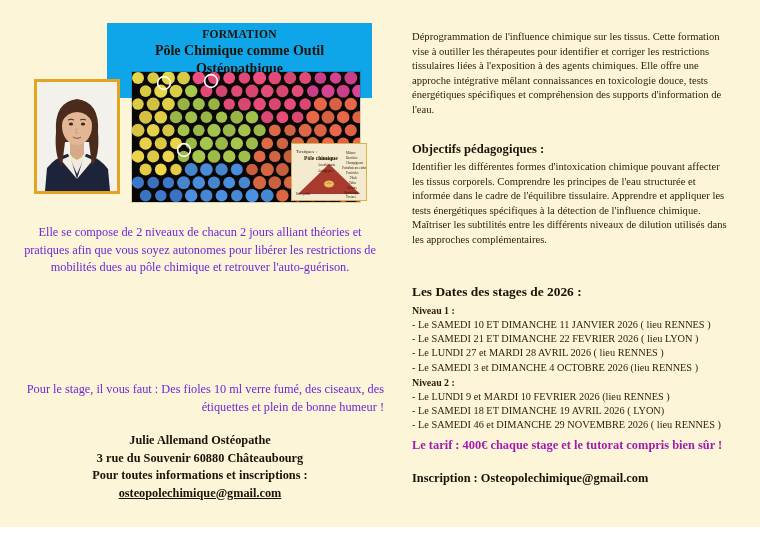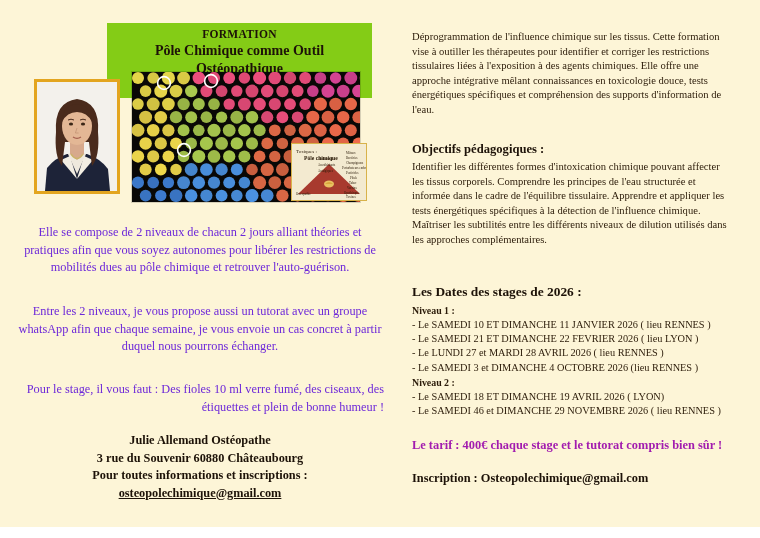--- a/index.html
+++ b/index.html
@@ -12,21 +12,21 @@
     width:760px;height:527px;
     background:#fdf5d7;
     overflow:hidden;
   }
   
   #left-col{
     position:absolute;left:0;top:0;width:400px;height:527px;
   }
   #banner{
     position:absolute;left:107px;top:23px;width:265px;
-    background:#84cc16;
+    background:#0ea5e9;
     text-align:center;
     padding:4px 4px 5px 4px;
     box-sizing:border-box;
     color:#1d1208;
   }
   #banner .b1{font-weight:bold;font-size:11.5px;letter-spacing:.3px;line-height:15px;}
   #banner .b2{font-weight:bold;font-size:14px;line-height:18px;}
   #banner .b3{font-weight:bold;font-size:11.5px;line-height:15px;}
 
   
@@ -361,21 +361,20 @@
           <text x="57" y="40">Tabac</text>
           <text x="55" y="45">Vaccins</text>
           <text x="52" y="50">Opothérapie</text>
           <text x="54" y="54">Toxines</text>
           <text x="4" y="51">Ostéopathie</text>
         </g>
       </svg>
     </div>
 
     <div class="ltext" id="lt1">Elle se compose de 2 niveaux de chacun 2 jours alliant théories et pratiques afin que vous soyez autonomes pour libérer les restrictions de mobilités dues au pôle chimique et retrouver l'auto-guérison.</div>
-    <div class="ltext" id="lt2">Entre les 2 niveaux, je vous propose aussi un tutorat avec un groupe whatsApp afin que chaque semaine, je vous envoie un cas concret à partir duquel nous pourrons échanger.</div>
     <div class="ltext" id="lt3">Pour le stage, il vous faut : Des fioles 10 ml verre fumé, des ciseaux, des étiquettes et plein de bonne humeur !</div>
 
     <div id="contact">
       <div>Julie Allemand Ostéopathe</div>
       <div>3 rue du Souvenir 60880 Châteaubourg</div>
       <div>Pour toutes informations et inscriptions :</div>
       <div class="mail">osteopolechimique@gmail.com</div>
     </div>
   </div>
 
@@ -397,20 +396,21 @@
           <li>-   Le SAMEDI 10 ET DIMANCHE 11 JANVIER 2026 ( lieu RENNES )</li>
           <li>-   Le SAMEDI 21 ET DIMANCHE 22 FEVRIER 2026 ( lieu LYON )</li>
           <li>- Le LUNDI 27 et MARDI 28 AVRIL 2026 ( lieu RENNES )</li>
           <li>- Le SAMEDI 3 et DIMANCHE 4 OCTOBRE 2026 (lieu RENNES )</li>
         </ul>
     </div>
 
     <div class="blk" id="r4">
       <div class="lvl" style="margin-top:0">Niveau 2 :</div>
       <ul class="dlist" id="n2list">
+          <li>-  Le LUNDI 9 et MARDI 10 FEVRIER 2026 (lieu RENNES )</li>
           <li>-  Le SAMEDI 18 ET DIMANCHE 19 AVRIL 2026 ( LYON)</li>
           <li>-  Le SAMEDI  46 et DIMANCHE 29 NOVEMBRE 2026 ( lieu RENNES )</li>
         </ul>
     </div>
 
     <div id="tarif">Le tarif  : 400€ chaque stage et le tutorat compris bien sûr !</div>
     <div id="inscr">Inscription : Osteopolechimique@gmail.com</div>
   </div>
 
 </div>

